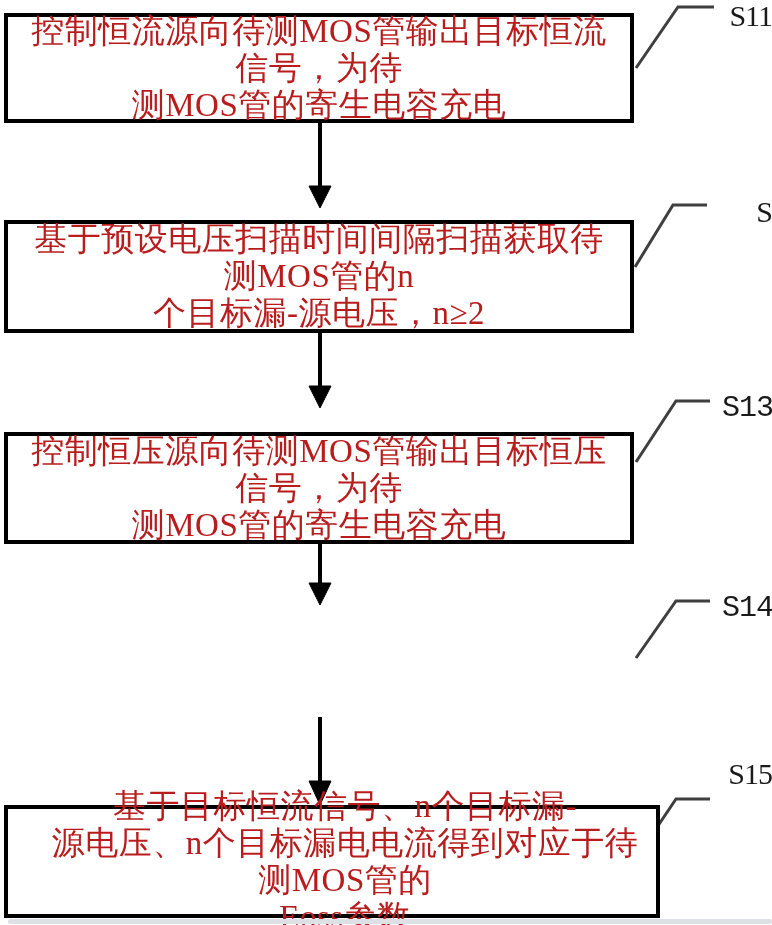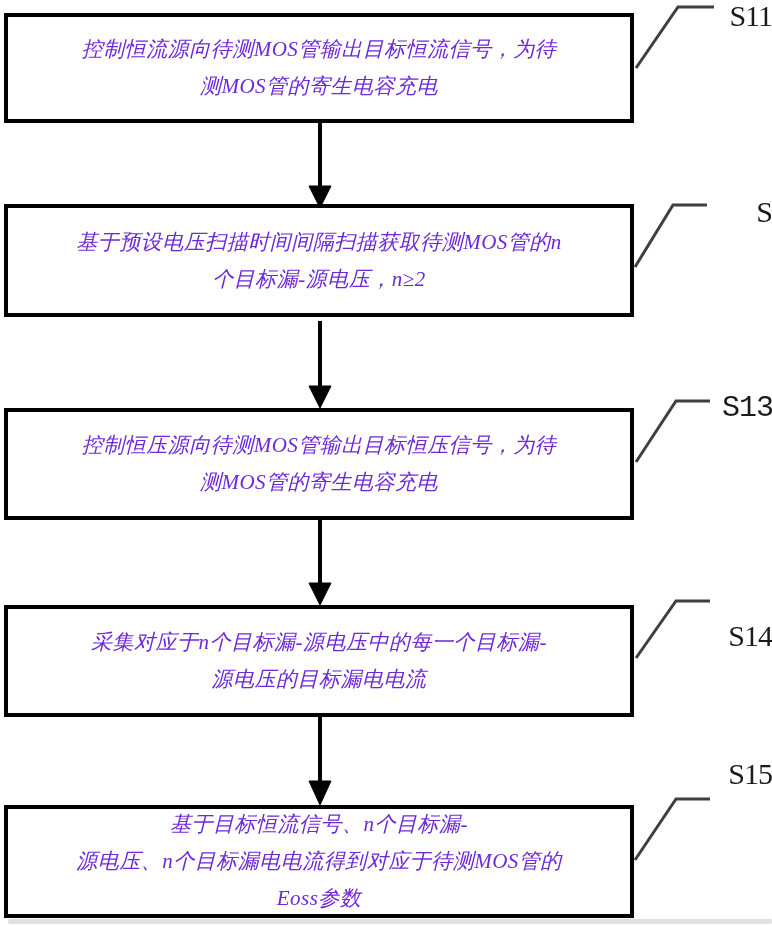--- a/index.html
+++ b/index.html
@@ -29,46 +29,45 @@
     border: 4px solid #000000;
     background: #ffffff;
     display: flex;
     align-items: center;
     justify-content: center;
     text-align: center;
     box-sizing: content-box;
   }
   .flow-box .box-text {
     white-space: pre-line;
-    font-size: 21px;
+    font-size: 33px;
     line-height: 37px;
-    color: #6d28d9;
+    color: #b91c1c;
     letter-spacing: 0.5px;
     padding: 0 10px;
-    font-style: italic;
   }
   .box-1 { top: 13px;  height: 102px; }
-  .box-2 { top: 204px; height: 105px; }
-  .box-3 { top: 408px; height: 104px; }
+  .box-2 { top: 220px; height: 105px; }
+  .box-3 { top: 432px; height: 104px; }
   .box-4 { top: 605px; height: 104px; }
-  .box-5 { top: 805px; height: 105px; }
+  .box-5 { top: 805px; height: 105px; padding-left: 26px; }
   .step-label {
     position: absolute;
     left: 722px;
     width: 50px;
     font-size: 30px;
     line-height: 32px;
     color: #1a1a1a;
     letter-spacing: -1px;
     text-align: right;
   }
   .label-1 { top: 0px; }
   .label-2 { top: 196px; margin-left: 28px; }
   .label-3 { top: 392px; font-family: Liberation Mono, monospace; }
-  .label-4 { top: 620px; }
+  .label-4 { top: 592px; font-family: Liberation Mono, monospace; }
   .label-5 { top: 758px; }
   .scan-artifact {
     position: absolute;
     left: 8px;
     top: 919px;
     width: 764px;
     height: 5px;
     background: #dde1e6;
     border-radius: 2px;
   }
@@ -105,24 +104,20 @@
 测MOS管的寄生电容充电</div>
   </div>
   <div class="flow-box box-2">
     <div class="box-text">基于预设电压扫描时间间隔扫描获取待测MOS管的n
 个目标漏-源电压，n≥2</div>
   </div>
   <div class="flow-box box-3">
     <div class="box-text">控制恒压源向待测MOS管输出目标恒压信号，为待
 测MOS管的寄生电容充电</div>
   </div>
-  <div class="flow-box box-4">
-    <div class="box-text">采集对应于n个目标漏-源电压中的每一个目标漏-
-源电压的目标漏电电流</div>
-  </div>
   <div class="flow-box box-5">
     <div class="box-text">基于目标恒流信号、n个目标漏-
 源电压、n个目标漏电电流得到对应于待测MOS管的
 Eoss参数</div>
   </div>
 
   <div class="step-label label-1">S11</div>
   <div class="step-label label-2">S12</div>
   <div class="step-label label-3">S13</div>
   <div class="step-label label-4">S14</div>

